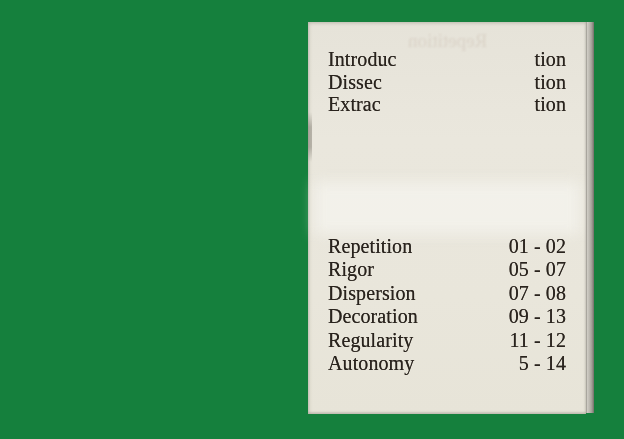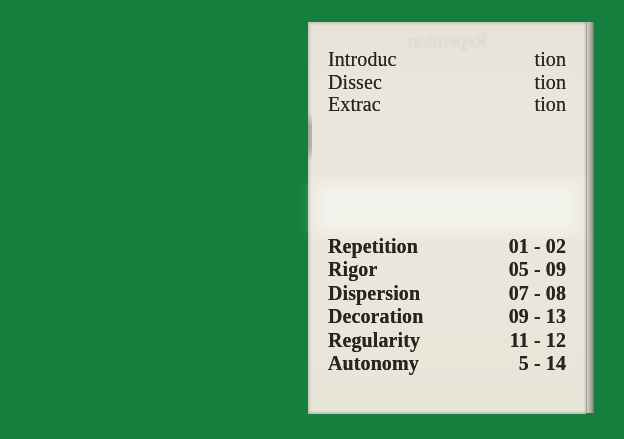--- a/index.html
+++ b/index.html
@@ -70,21 +70,20 @@
   .block {
     position: absolute;
     left: 20px;
     right: 20px;
   }
   .top-block {
     top: 26px;
   }
   .chapters-block {
     top: 213px;
-    font-weight: bold;
   }
   .row {
     display: flex;
     justify-content: space-between;
     align-items: baseline;
     font-size: 20px;
     letter-spacing: 0.1px;
     color: #29231d;
     text-shadow: 0 0 0.6px rgba(41,35,29,0.75);
   }
@@ -118,21 +117,21 @@
       </div>
     </div>
 
     <div class="block chapters-block">
       <div class="row">
         <span class="left">Repetition</span>
         <span class="right">01 - 02</span>
       </div>
       <div class="row">
         <span class="left">Rigor</span>
-        <span class="right">05 - 09</span>
+        <span class="right">05 - 07</span>
       </div>
       <div class="row">
         <span class="left">Dispersion</span>
         <span class="right">07 - 08</span>
       </div>
       <div class="row">
         <span class="left">Decoration</span>
         <span class="right">09 - 13</span>
       </div>
       <div class="row">

